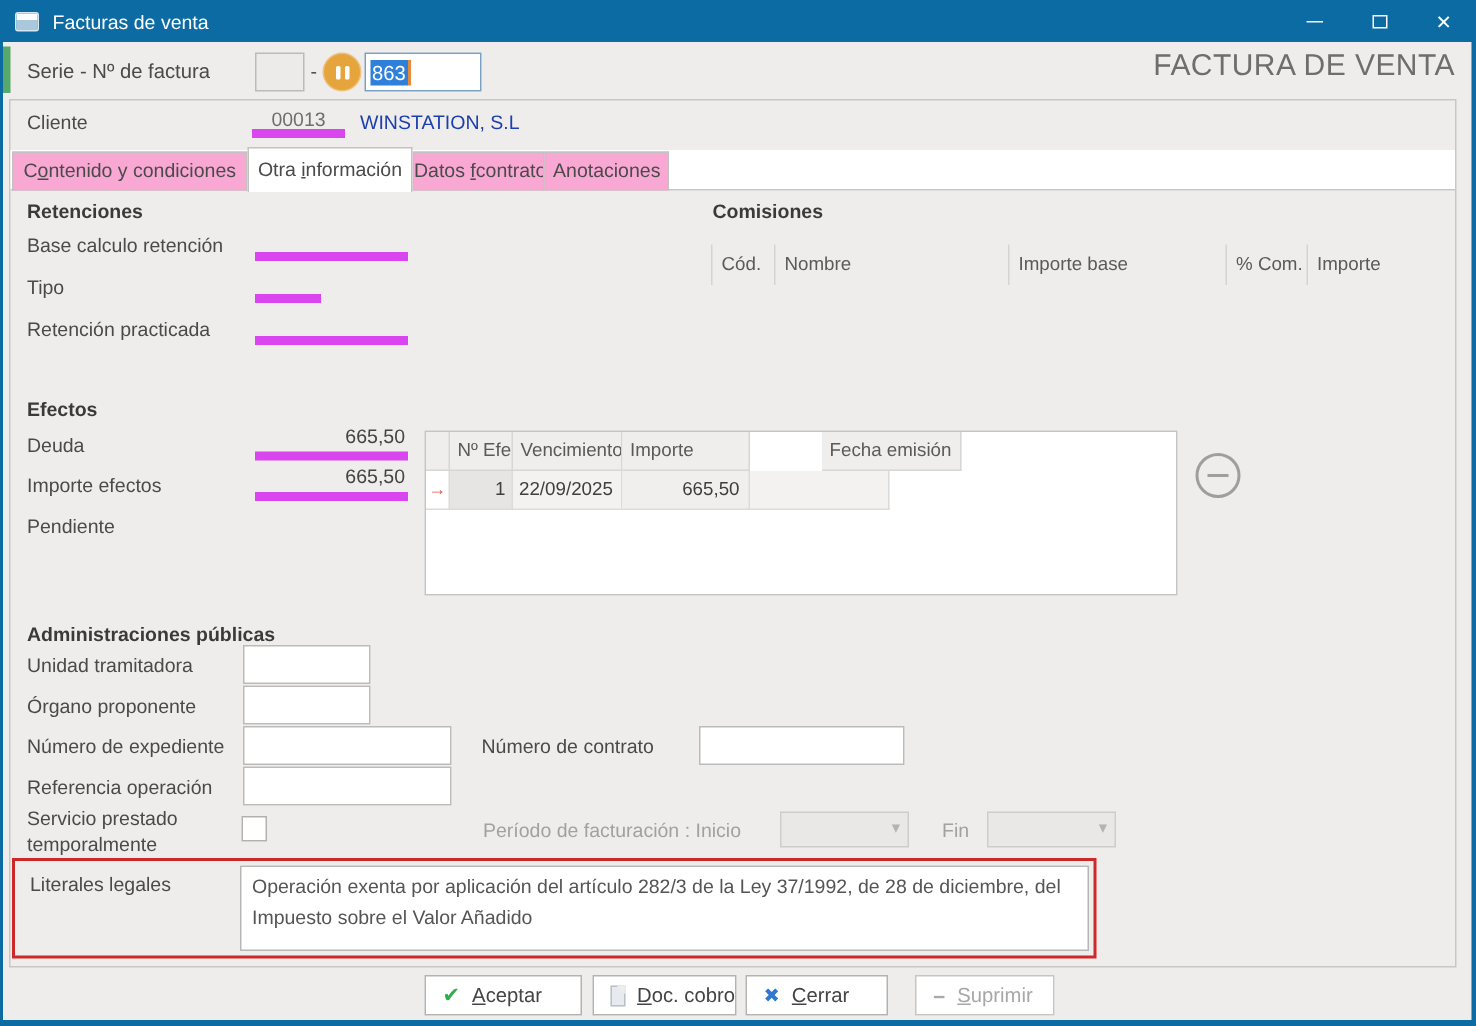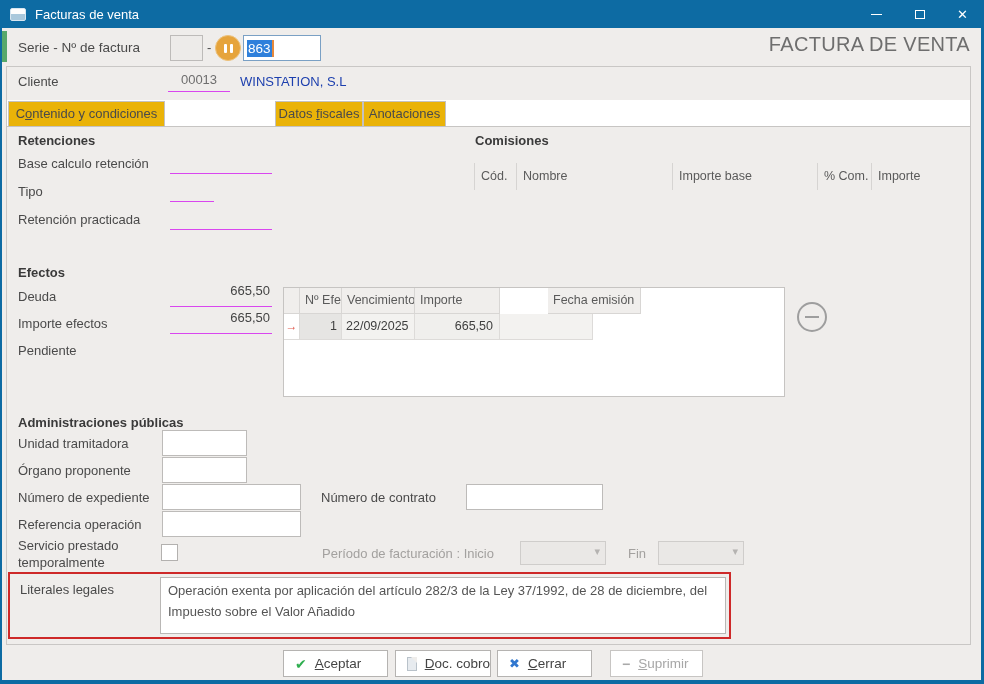--- a/index.html
+++ b/index.html
@@ -25,25 +25,25 @@
   .field-box { background:#edebe9; border:1px solid #bdbbb9; }
   .form-title { right:14px; top:33px; font-size:20px; font-weight:normal; color:#6e6e6e; letter-spacing:0.3px; }
   .pause-btn { left:215px; top:35px; width:26px; height:26px; border-radius:50%; background:#e6a43c; border:1px solid #edc27c; display:flex; align-items:center; justify-content:center; gap:3px; }
   .pause-btn i { display:block; width:3px; height:9px; background:#fff; border-radius:1px; }
   .num-input { left:243px; top:35px; width:78px; height:26px; background:#fff; border:1px solid #7aa0c4; display:flex; align-items:center; padding-left:3px; }
   .sel-text { background:#2f80db; color:#fff; font-size:13.5px; padding:1px 1px; }
   .caret { display:inline-block; width:2px; height:17px; background:#e6893c; }
 
   
   .panel { left:6px; top:66px; width:965px; height:579px; border:1px solid #c9c7c5; }
-  .underline-field { border-bottom:1px solid #d946ef; height:24px; font-size:13px; color:#444; }
+  .underline-field { border-bottom:6px solid #d946ef; height:24px; font-size:13px; color:#444; }
   .cliente-code { left:168px; top:68px; width:62px; text-align:center; color:#6e6e6e; line-height:24px; }
   .cliente-name { left:240px; top:74px; color:#1c3fae; font-size:13px; }
   .tabstrip { left:7px; top:100px; width:963px; height:27px; background:#fff; border-bottom:1px solid #c7c5c3; }
-  .tab { position:absolute; top:101px; height:26px; background:#eab308; border:1px solid #c4c2c0; font-size:13px; color:#4a4a4a; text-align:center; line-height:24px; z-index:1; white-space:nowrap; overflow:hidden; }
+  .tab { position:absolute; top:101px; height:26px; background:#f9a8d4; border:1px solid #c4c2c0; font-size:13px; color:#4a4a4a; text-align:center; line-height:24px; z-index:1; white-space:nowrap; overflow:hidden; }
   .tab.active { top:98px; height:30px; background:#fff; border-bottom:none; z-index:3; line-height:28px; }
   .u { text-decoration:underline; }
 
   .sec-title { font-weight:bold; font-size:13px; color:#3a3a3a; white-space:nowrap; }
 
   
   .com-table { left:459px; top:163px; width:498px; }
   .com-head { display:flex; height:27px; }
   .com-head > div { border-right:1px solid #d6d4d2; font-size:12.5px; color:#5a5a5a; line-height:27px; padding-left:6px; overflow:hidden; white-space:nowrap; }
   .com-body { width:498px; height:57px; background:#fff; display:flex; align-items:center; justify-content:center; font-size:13px; color:#777; }
@@ -118,21 +118,22 @@
   <div class="abs form-title">FACTURA DE VENTA</div>
 
   <div class="abs panel"></div>
 
   <div class="abs lbl" style="left:18px;top:74px;">Cliente</div>
   <div class="abs underline-field cliente-code">00013</div>
   <div class="abs cliente-name">WINSTATION, S.L</div>
 
   <div class="abs tabstrip"></div>
   <div class="tab" style="left:8px;width:157px;"><span>C</span><span class="u">o</span><span>ntenido y condiciones</span></div>
-  <div class="tab" style="left:275px;width:88px;"><span>Datos </span><span class="u">f</span><span>iscales</span></div>
+  <div class="tab active" style="left:165px;width:110px;"><span>Otra </span><span class="u">i</span><span>nformación</span></div>
+  <div class="tab" style="left:275px;width:88px;"><span>Datos </span><span class="u">f</span><span>contrato</span></div>
   <div class="tab" style="left:363px;width:83px;"><span>Anotaciones</span></div>
 
   <div class="abs sec-title" style="left:18px;top:133px;">Retenciones</div>
   <div class="abs lbl" style="left:18px;top:156px;">Base calculo retención</div>
   <div class="abs underline-field" style="left:170px;top:150px;width:102px;"></div>
   <div class="abs lbl" style="left:18px;top:184px;">Tipo</div>
   <div class="abs underline-field" style="left:170px;top:178px;width:44px;"></div>
   <div class="abs lbl" style="left:18px;top:212px;">Retención practicada</div>
   <div class="abs underline-field" style="left:170px;top:206px;width:102px;"></div>
 

